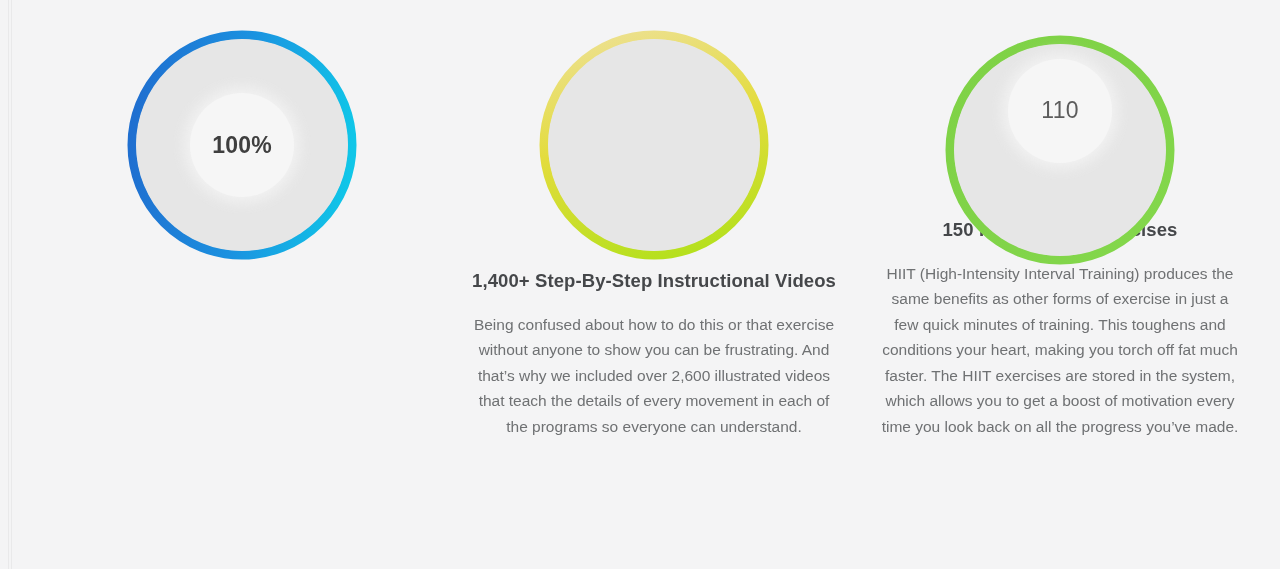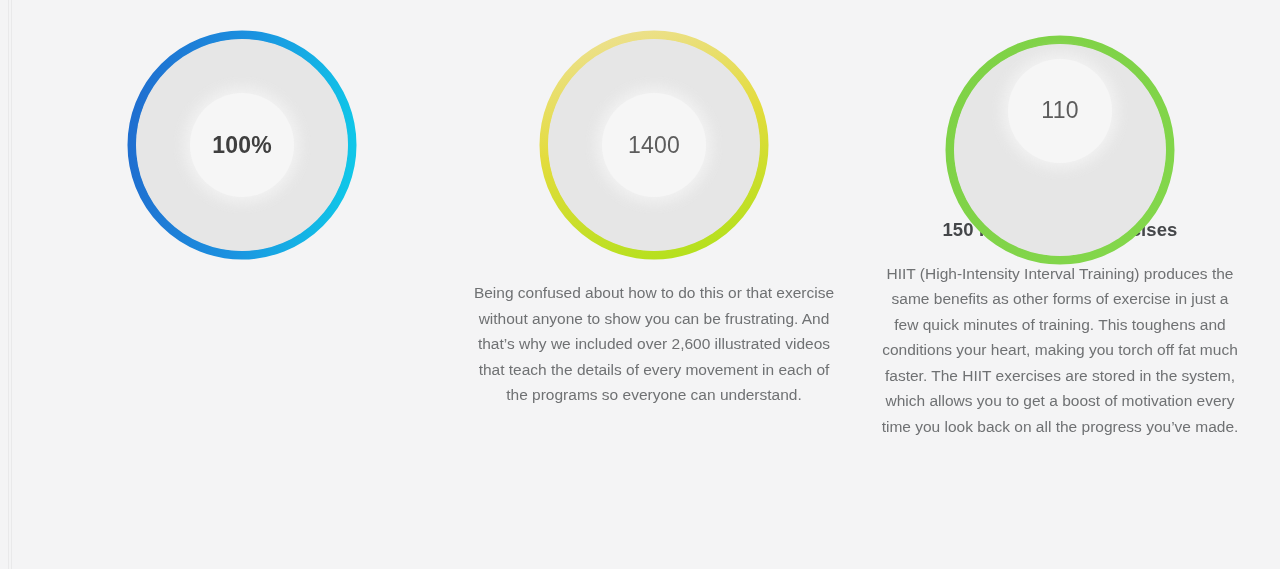--- a/index.html
+++ b/index.html
@@ -153,24 +153,22 @@
         <defs>
           <linearGradient id="grad2" x1="0.35" y1="0" x2="0.6" y2="1">
             <stop offset="0%" stop-color="#ece08a"></stop>
             <stop offset="45%" stop-color="#e3dc3c"></stop>
             <stop offset="100%" stop-color="#b6e01e"></stop>
           </linearGradient>
         </defs>
         <circle cx="115" cy="115" r="110" fill="none" stroke="url(#grad2)" stroke-width="9"></circle>
       </svg>
       <div class="disc"></div>
-      <div class="inner">
-        <span class="value light">1400</span>
-      </div>
     </div>
+    <div class="feature-title">1,400+ Step-By-Step Instructional Videos</div>
     <div class="feature-body">Being confused about how to do this or that exercise without anyone to show you can be frustrating. And that’s why we included over 2,600 illustrated videos that teach the details of every movement in each of the programs so everyone can understand.</div>
   </div>
 
   <div class="feature col3">
     <div class="dial">
       <svg class="ring-svg" viewBox="0 0 230 230">
         <defs>
           <linearGradient id="grad3" x1="0" y1="0" x2="1" y2="1">
             <stop offset="0%" stop-color="#7fd246"></stop>
             <stop offset="50%" stop-color="#80d348"></stop>

